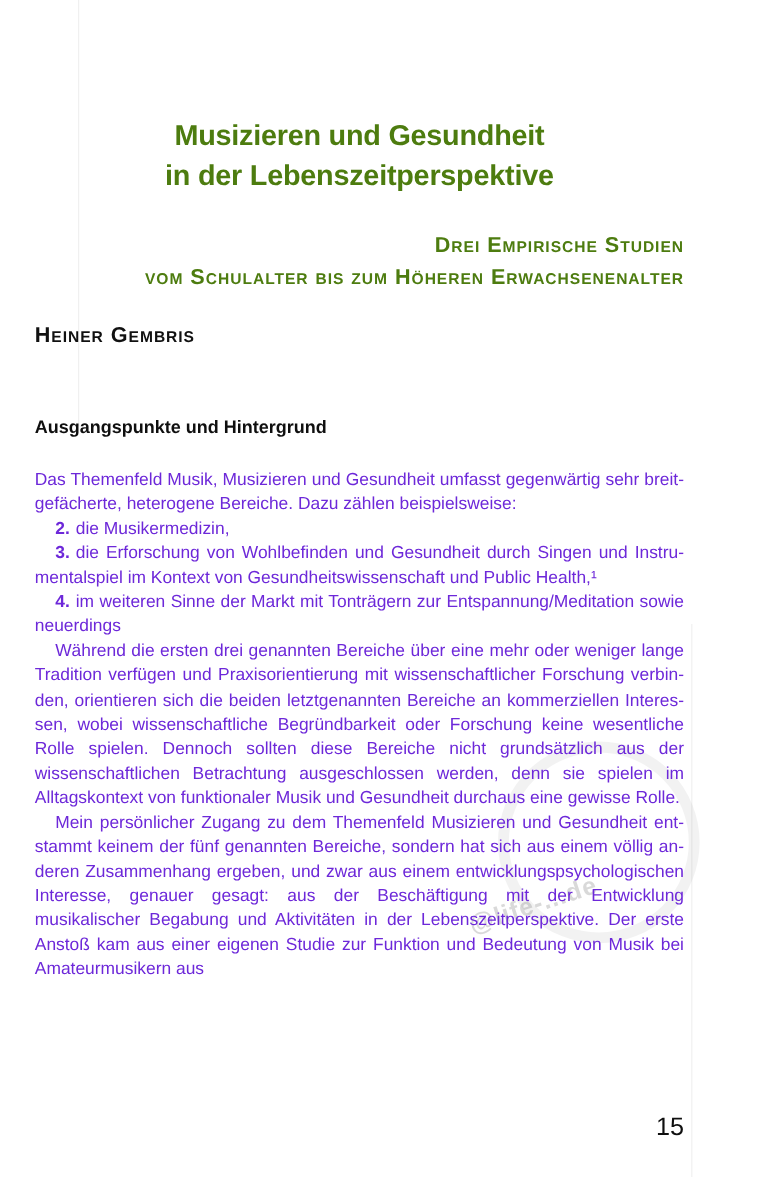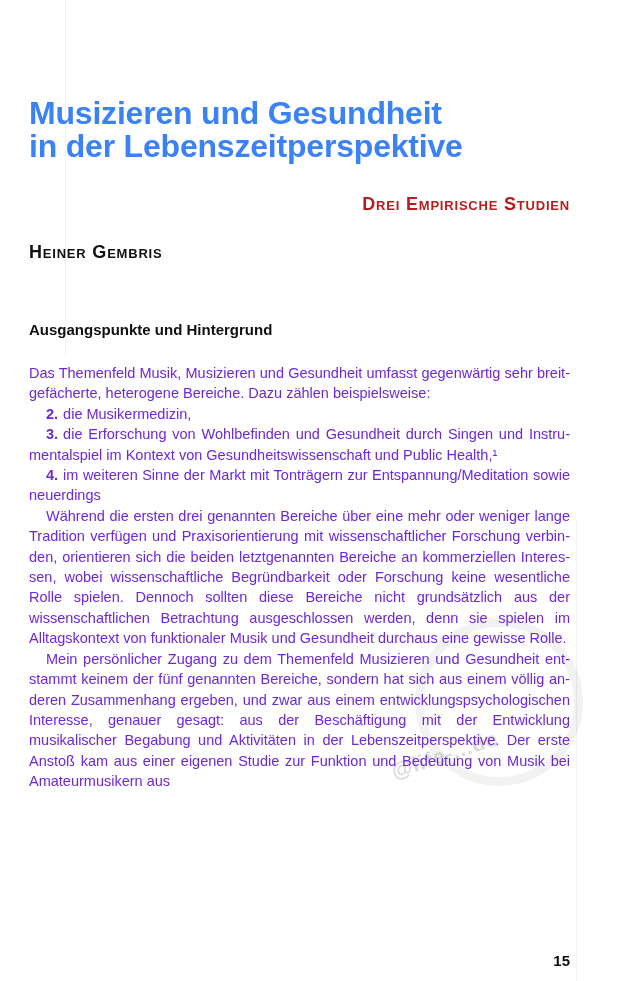--- a/index.html
+++ b/index.html
@@ -18,36 +18,36 @@
   .inner {
     position: absolute;
     left: 29px;
     top: 0;
     width: 541px;
   }
   .line { display: block; }
 
   .title {
     margin: 97px 0 0 0;
-    text-align: left;
-    font-size: 32px;
+    text-align: center;
+    font-size: 24px;
     line-height: 33px;
     font-weight: 700;
     letter-spacing: -0.2px;
-    color: #3b82f6;
+    color: #4d7c0f;
   }
   .subtitle {
     margin: 28px 0 0 0;
     text-align: right;
     font-variant: small-caps;
     font-weight: 700;
     font-size: 18px;
     line-height: 27px;
     letter-spacing: 0.8px;
-    color: #b91c1c;
+    color: #4d7c0f;
   }
   .author {
     margin-top: 24px;
     text-align: left;
     font-variant: small-caps;
     font-weight: 700;
     font-size: 18px;
     letter-spacing: 0.8px;
     color: #111;
   }
@@ -66,23 +66,23 @@
     -webkit-hyphens: manual;
     color: #6d28d9;
   }
   .bodytext p { margin: 0; }
   .bodytext p.ind { text-indent: 17px; }
   .num { font-weight: 700; margin-right: 5px; }
 
   .pagenum {
     position: absolute;
     right: 70px;
-    top: 952px;
-    font-size: 15px;
-    font-weight: 700;
+    top: 928px;
+    font-size: 21px;
+    font-weight: 400;
     color: #0f0f0f;
   }
 
   
   .crease {
     position: absolute;
     width: 1px;
     background: rgba(0,0,0,0.06);
   }
   .crease-left  { left: 65px;  top: 0;     height: 355px; }
@@ -123,20 +123,21 @@
 
   <div class="inner">
 
     <h1 class="title">
       <span class="line">Musizieren und Gesundheit</span>
       <span class="line">in der Lebenszeitperspektive</span>
     </h1>
 
     <h2 class="subtitle">
       <span class="line">Drei Empirische Studien</span>
+      <span class="line">vom Schulalter bis zum Höheren Erwachsenenalter</span>
     </h2>
 
     <div class="author">Heiner Gembris</div>
 
     <h3 class="section-heading">Ausgangspunkte und Hintergrund</h3>
 
     <div class="bodytext">
       <p class="para">Das Themenfeld Musik, Musizieren und Gesundheit umfasst gegenwärtig sehr breit­gefächerte, heterogene Bereiche. Dazu zählen beispielsweise:</p>
 
 

